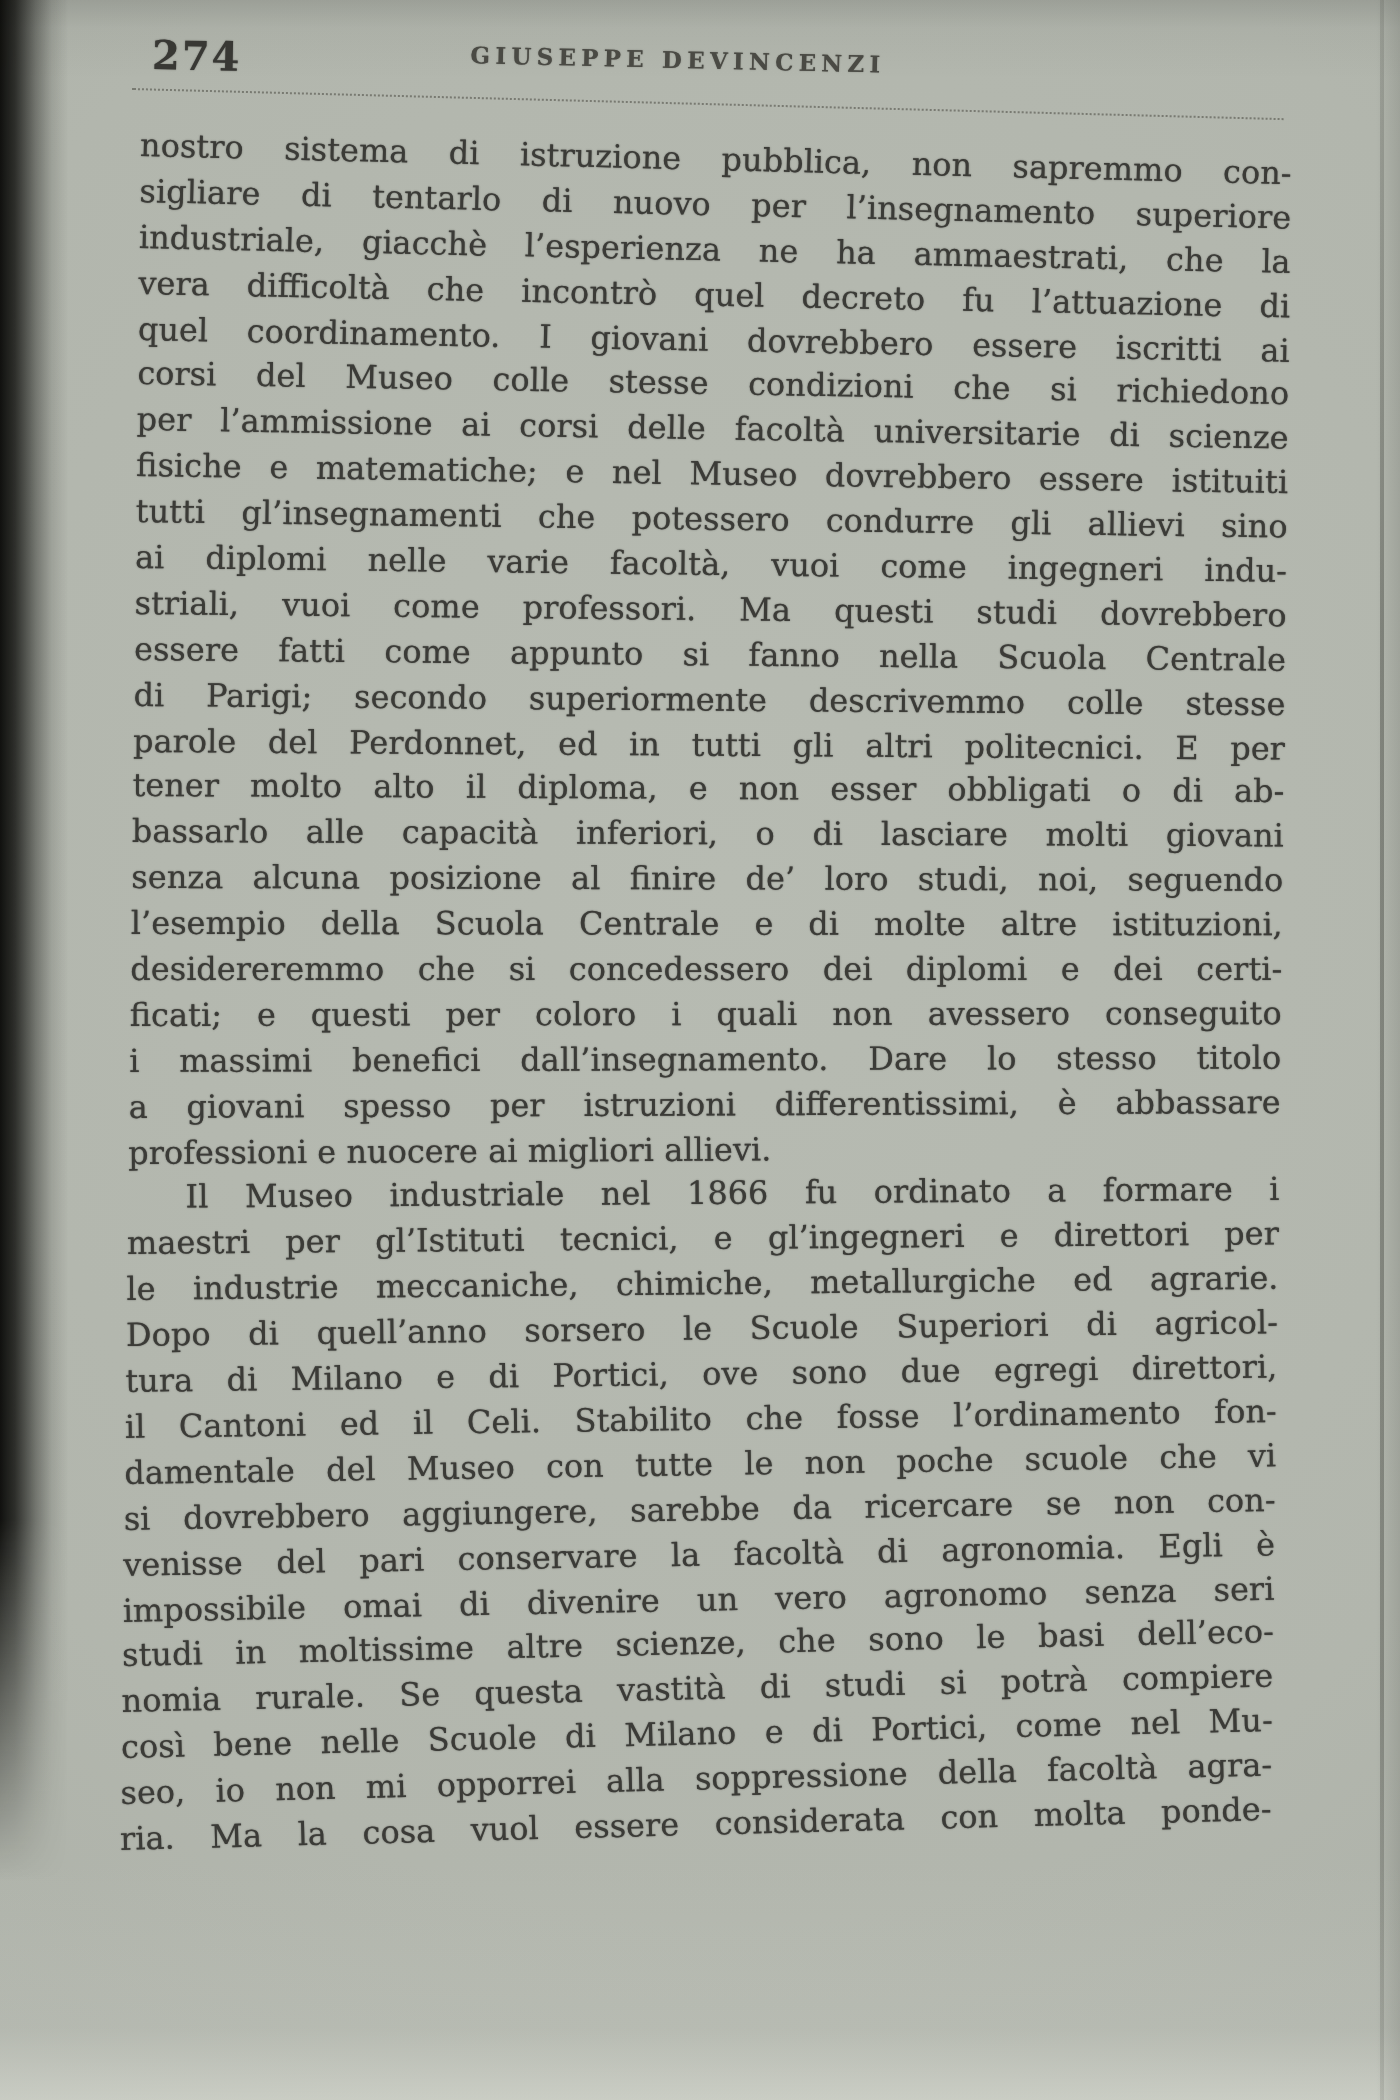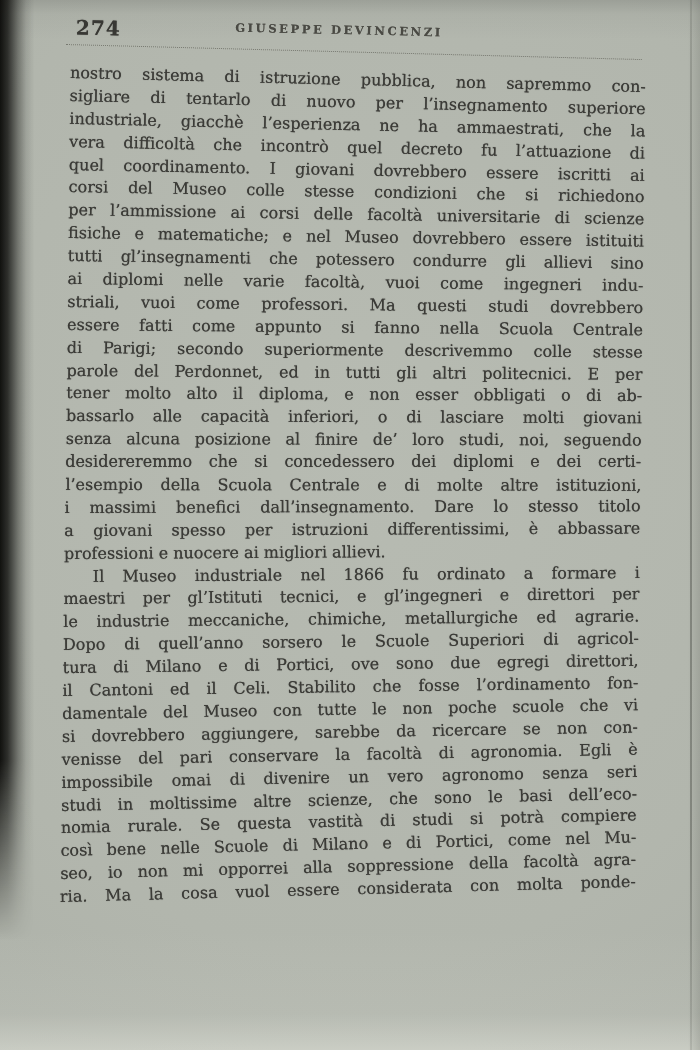--- a/index.html
+++ b/index.html
@@ -107,22 +107,23 @@
         <div class="line" style="transform: translateX(2.11px) rotate(0.851deg);">fisiche e matematiche; e nel Museo dovrebbero essere istituiti</div>
         <div class="line" style="transform: translateX(1.84px) rotate(0.773deg);">tutti gl’insegnamenti che potessero condurre gli allievi sino</div>
         <div class="line" style="transform: translateX(1.57px) rotate(0.695deg);">ai diplomi nelle varie facoltà, vuoi come ingegneri indu-</div>
         <div class="line" style="transform: translateX(1.3px) rotate(0.616deg);">striali, vuoi come professori. Ma questi studi dovrebbero</div>
         <div class="line" style="transform: translateX(1.03px) rotate(0.538deg);">essere fatti come appunto si fanno nella Scuola Centrale</div>
         <div class="line" style="transform: translateX(0.76px) rotate(0.459deg);">di Parigi; secondo superiormente descrivemmo colle stesse</div>
         <div class="line" style="transform: translateX(0.49px) rotate(0.381deg);">parole del Perdonnet, ed in tutti gli altri politecnici. E per</div>
         <div class="line" style="transform: translateX(0.22px) rotate(0.303deg);">tener molto alto il diploma, e non esser obbligati o di ab-</div>
         <div class="line" style="transform: translateX(-0.05px) rotate(0.224deg);">bassarlo alle capacità inferiori, o di lasciare molti giovani</div>
         <div class="line" style="transform: translateX(-0.32px) rotate(0.146deg);">senza alcuna posizione al finire de’ loro studi, noi, seguendo</div>
+        <div class="line" style="transform: translateX(-0.59px) rotate(0.068deg);">l’esempio della Scuola Centrale e di molte altre istituzioni,</div>
         <div class="line" style="transform: translateX(-0.86px) rotate(-0.011deg);">desidereremmo che si concedessero dei diplomi e dei certi-</div>
-        <div class="line" style="transform: translateX(-0.59px) rotate(0.068deg);">l’esempio della Scuola Centrale e di molte altre istituzioni,</div>
+        <div class="line" style="transform: translateX(-1.14px) rotate(-0.089deg);">ficati; e questi per coloro i quali non avessero conseguito</div>
         <div class="line" style="transform: translateX(-1.41px) rotate(-0.168deg);">i massimi benefici dall’insegnamento. Dare lo stesso titolo</div>
         <div class="line" style="transform: translateX(-1.68px) rotate(-0.246deg);">a giovani spesso per istruzioni differentissimi, è abbassare</div>
         <div class="line nofill" style="transform: translateX(-1.95px) rotate(-0.324deg);">professioni e nuocere ai migliori allievi.</div>
         <div class="line indent" style="transform: translateX(-2.22px) rotate(-0.403deg);">Il Museo industriale nel 1866 fu ordinato a formare i</div>
         <div class="line" style="transform: translateX(-2.49px) rotate(-0.481deg);">maestri per gl’Istituti tecnici, e gl’ingegneri e direttori per</div>
         <div class="line" style="transform: translateX(-2.76px) rotate(-0.559deg);">le industrie meccaniche, chimiche, metallurgiche ed agrarie.</div>
         <div class="line" style="transform: translateX(-3.03px) rotate(-0.638deg);">Dopo di quell’anno sorsero le Scuole Superiori di agricol-</div>
         <div class="line" style="transform: translateX(-3.3px) rotate(-0.716deg);">tura di Milano e di Portici, ove sono due egregi direttori,</div>
         <div class="line" style="transform: translateX(-3.57px) rotate(-0.795deg);">il Cantoni ed il Celi. Stabilito che fosse l’ordinamento fon-</div>
         <div class="line" style="transform: translateX(-3.84px) rotate(-0.873deg);">damentale del Museo con tutte le non poche scuole che vi</div>

